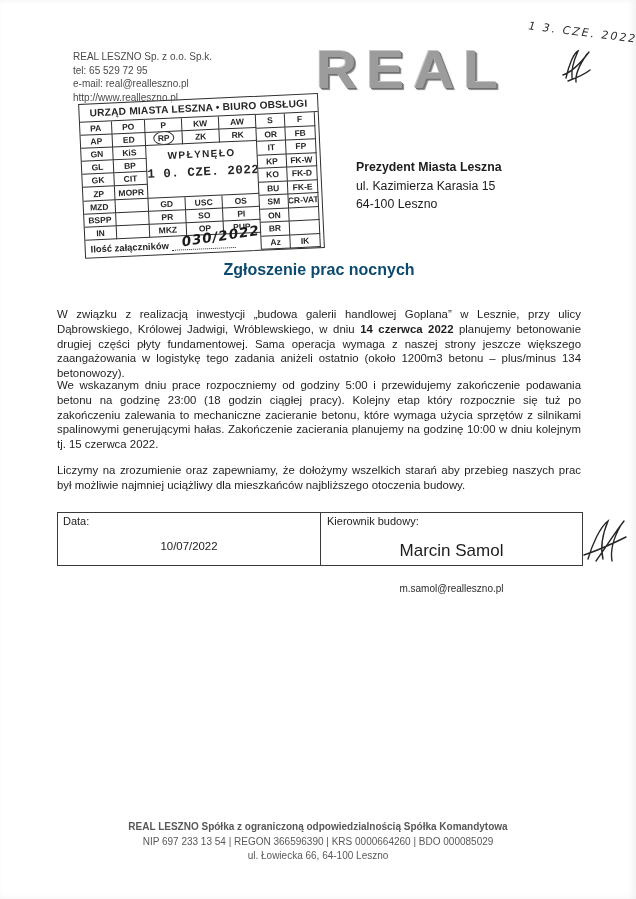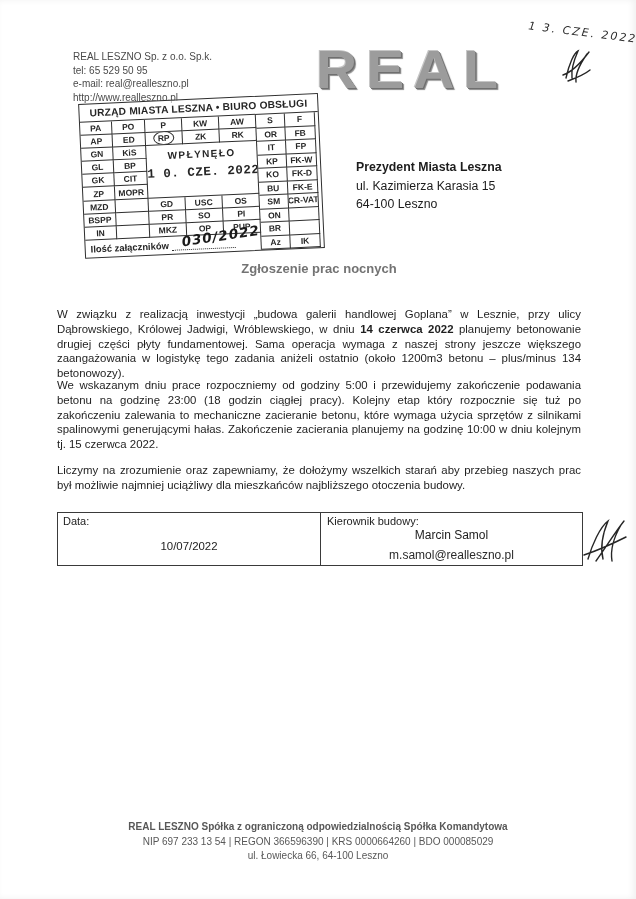--- a/index.html
+++ b/index.html
@@ -42,48 +42,48 @@
         padding-left:5px;font-size:9.4px;font-weight:600;position:relative;}
   .dotline{display:inline-block;width:64px;border-bottom:1.2px dotted #2f2f2f;height:10px;margin-left:3px;}
   .hand-attach{position:absolute;left:96px;top:-7px;font-size:13.5px;font-style:italic;
         letter-spacing:1px;color:#1a1a1a;transform:rotate(-6deg);font-family:"DejaVu Sans",sans-serif;
         white-space:nowrap;}
   
   .dateline{position:absolute;left:357px;top:127px;width:221px;text-align:right;font-size:12px;color:#1d1d1d;}
   .recipient{position:absolute;left:356px;top:158px;font-size:12.3px;line-height:18.6px;}
   .recipient .r-name{font-weight:bold;}
   
-  .title{position:absolute;left:57px;top:261px;width:524px;text-align:center;font-size:13px;
-        font-weight:bold;color:#737373;}
+  .title{position:absolute;left:57px;top:261px;width:524px;text-align:center;font-size:16px;
+        font-weight:bold;color:#0c4a6e;}
   .para{position:absolute;left:57px;width:524px;font-size:11.4px;line-height:14.6px;
         text-align:justify;color:#1e1e1e;}
   .p1{top:296px;} .p2{top:367px;} .p3{top:452px;}
   
   .sigbox{position:absolute;left:57px;top:512px;width:524px;height:52px;border:1.2px solid #3a3a3a;
         display:flex;}
   .sig-left{width:252px;border-right:1.2px solid #3a3a3a;padding:2px 5px;font-size:11px;}
   .sig-date-value{text-align:center;margin-top:13px;font-size:11.4px;}
   .sig-right{flex:1;padding:2px 6px;font-size:11px;position:relative;}
-  .sig-name{text-align:center;margin-top:1px;font-size:12px;}
-  .sig-email{text-align:center;margin-top:6px;font-size:12px;color:#2b2b2b;}
+  .sig-name{text-align:center;margin-top:14px;font-size:17px;}
+  .sig-email{text-align:center;margin-top:22px;font-size:10px;color:#2b2b2b;}
   .sig-scrawl{position:absolute;left:255px;top:4px;}
   
   .footer{position:absolute;left:0;top:820px;width:636px;text-align:center;color:#585858;
         font-size:10px;line-height:14.6px;}
   .footer .f1{font-weight:bold;}
   svg path{fill:none;stroke:#262626;stroke-width:1.4;stroke-linecap:round;}
 </style>
 </head>
 <body>
 
 <div class="page">
 
   <div class="sender">
     <div>REAL LESZNO Sp. z o.o. Sp.k.</div>
-    <div>tel: 65 529 50 95</div>
+    <div>tel: 65 529 72 95</div>
     <div>e-mail: real@realleszno.pl</div>
     <div>http://www.realleszno.pl</div>
   </div>
 
   <div class="logo">REAL</div>
 
   <div class="hand-date">1 3. CZE. 2022</div>
   <div class="hand-initials">
     <svg width="42" height="38" viewBox="0 0 42 38">
       <path d="M10,30 C13,16 18,5 22,3 C18,12 15,22 16,30 M7,27 C16,24 27,12 33,4 M31,6 C24,16 19,26 20,34 M12,33 C20,30 28,27 34,22"></path>

